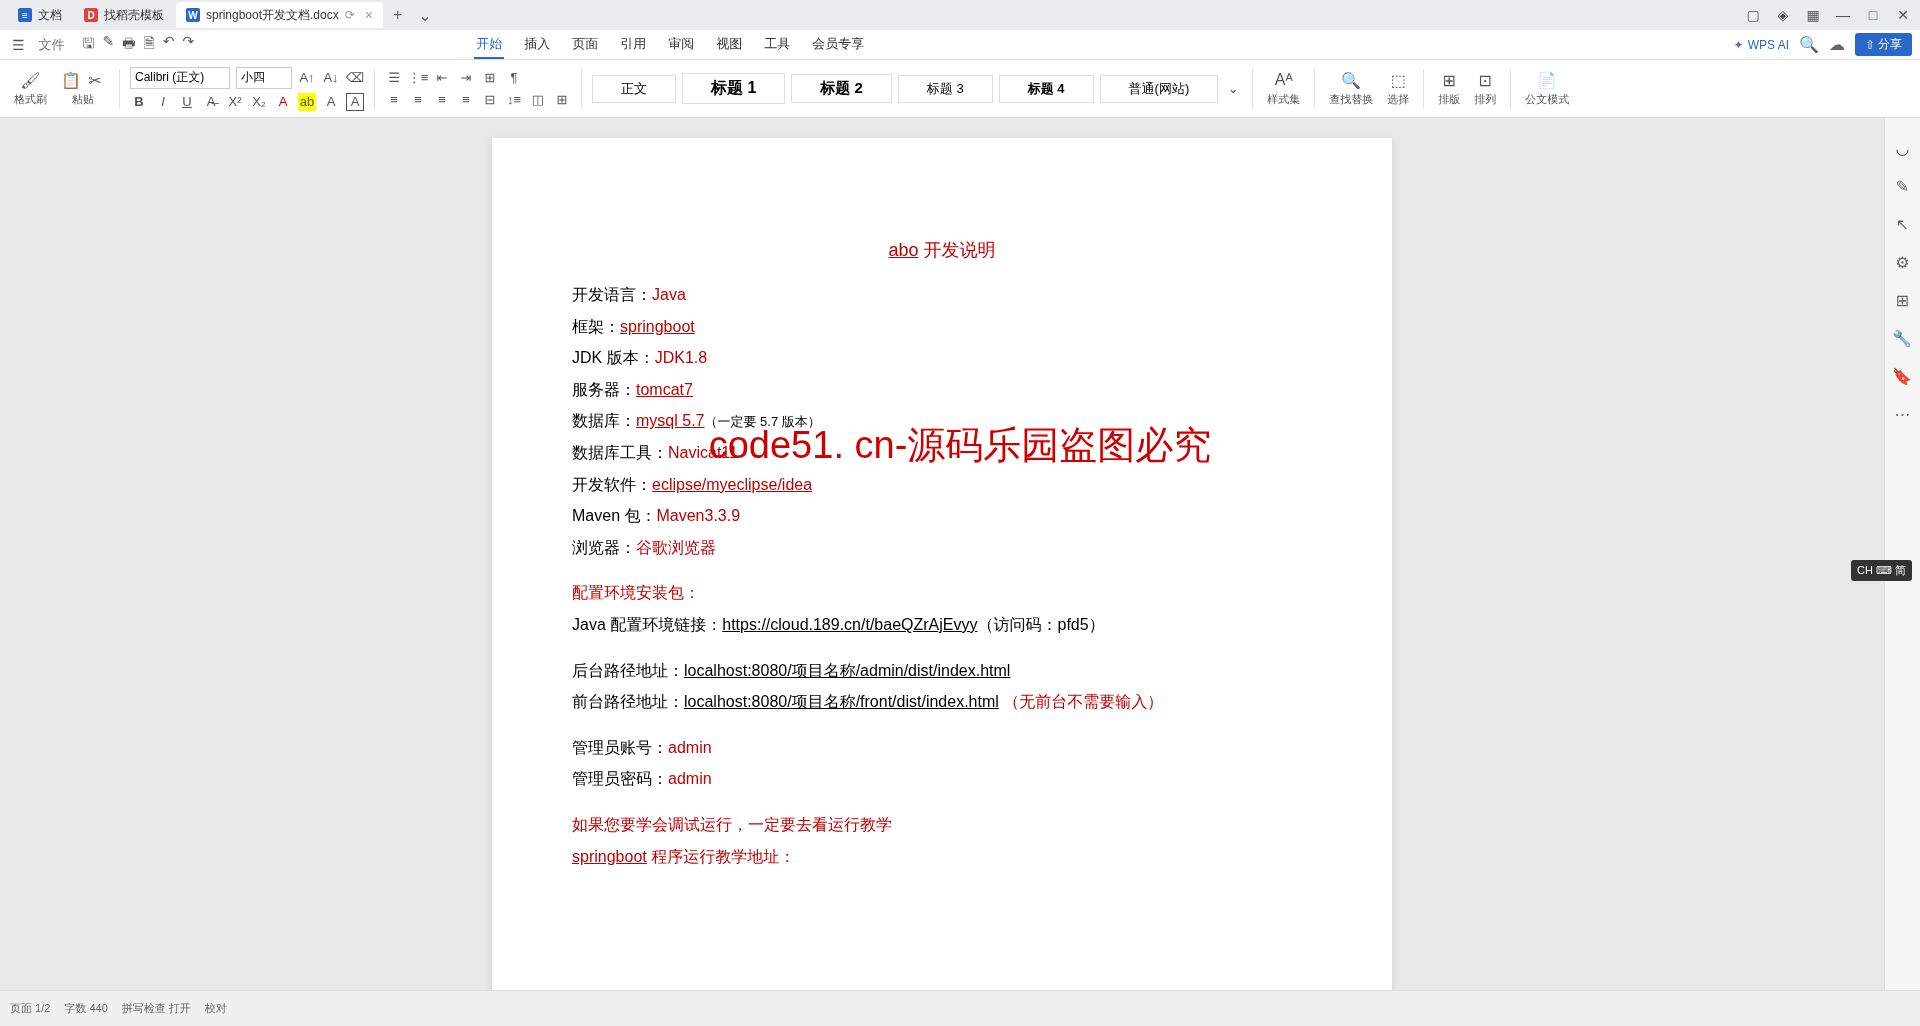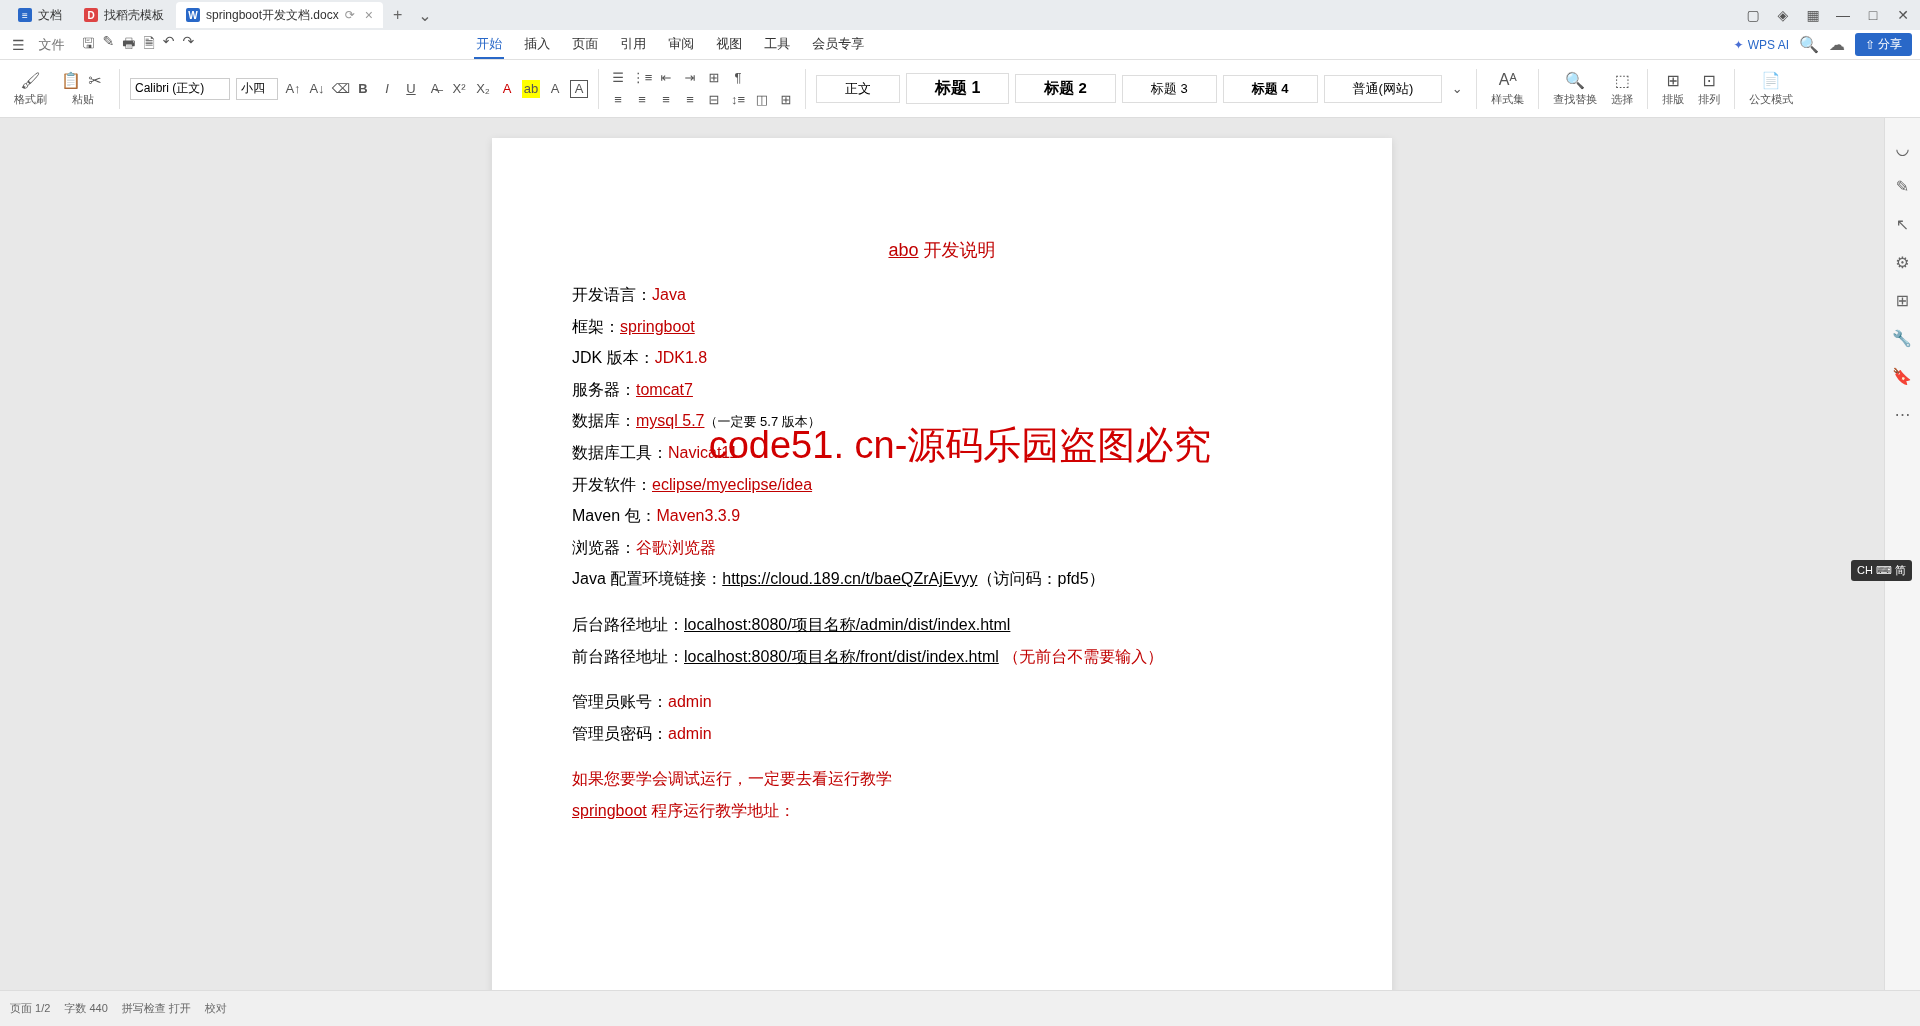--- a/index.html
+++ b/index.html
@@ -35,21 +35,21 @@
 .share-btn { background: #2968c8; color: #fff; font-size: 12px; padding: 3px 10px; border-radius: 3px; display: flex; align-items: center; gap: 3px; }
 
 
 .ribbon { height: 58px; background: #fff; display: flex; align-items: center; padding: 0 10px; gap: 6px; border-bottom: 1px solid #ddd; position: relative; z-index: 2; }
 .rgroup { display: flex; flex-direction: column; align-items: center; gap: 2px; padding: 0 4px; font-size: 11px; color: #555; }
 .rgroup-h { display: flex; align-items: center; gap: 4px; }
 .ricon { width: 20px; height: 20px; display: flex; align-items: center; justify-content: center; color: #555; font-size: 16px; }
 .rsep { width: 1px; height: 40px; background: #e0e0e0; margin: 0 4px; }
 .font-sel { height: 22px; border: 1px solid #ccc; font-size: 12px; padding: 0 4px; background: #fff; }
 .font-sel.name { width: 100px; }
-.font-sel.size { width: 42px; }
+.font-sel.size { width: 56px; }
 .fmt-row { display: flex; gap: 6px; align-items: center; }
 .fmt-btn { width: 18px; height: 18px; display: flex; align-items: center; justify-content: center; color: #555; font-size: 13px; }
 .style-item { border: 1px solid #ddd; padding: 4px 28px; font-size: 13px; background: #fff; min-width: 60px; text-align: center; }
 .style-item.body { font-size: 13px; }
 
 
 .doc-area { position: absolute; top: 118px; bottom: 20px; left: 0; right: 36px; background: #e8e8e8; overflow: hidden; z-index: 2; }
 .page { position: absolute; left: 50%; transform: translateX(-50%); top: 20px; width: 900px; min-height: 1200px; background: #fff; box-shadow: 0 2px 8px rgba(0,0,0,0.1); padding: 100px 80px; }
 .doc-title { text-align: center; color: #c00000; font-size: 18px; margin-bottom: 20px; }
 .doc-title u { text-decoration: underline; text-decoration-color: #c00000; }
@@ -185,21 +185,21 @@
     <span>格式刷</span>
   </div>
   <div class="rgroup">
     <div class="rgroup-h">
       <span class="ricon">📋</span>
       <span class="ricon">✂</span>
     </div>
     <span>粘贴</span>
   </div>
   <div class="rsep"></div>
-  <div style="display:flex;flex-direction:row;gap:4px">
+  <div style="display:flex;flex-direction:column;gap:4px">
     <div class="fmt-row">
       <input class="font-sel name" value="Calibri (正文)" style="">
       <input class="font-sel size" value="小四" style="">
       <span class="fmt-btn">A↑</span>
       <span class="fmt-btn">A↓</span>
       <span class="fmt-btn">⌫</span>
     </div>
     <div class="fmt-row">
       <span class="fmt-btn">
           <b>B</b>
@@ -283,20 +283,21 @@
     <div class="doc-title"><u>abo</u><span> 开发说明</span></div>
     <div class="line"><span>开发语言：</span><span class="red">Java</span></div>
     <div class="line"><span>框架：</span><span class="redu">springboot</span></div>
     <div class="line"><span>JDK 版本：</span><span class="red">JDK1.8</span></div>
     <div class="line"><span>服务器：</span><span class="redu">tomcat7</span></div>
     <div class="line"><span>数据库：</span><span class="redu">mysql 5.7</span><span style="font-size:13px">（一定要 5.7 版本）</span></div>
     <div class="line"><span>数据库工具：</span><span class="red">Navicat11</span></div>
     <div class="line"><span>开发软件：</span><span class="redu">eclipse/myeclipse/idea</span></div>
     <div class="line"><span>Maven 包：</span><span class="red">Maven3.3.9</span></div>
     <div class="line"><span>浏览器：</span><span class="red">谷歌浏览器</span></div>
+    <div class="line sec">配置环境安装包：</div>
     <div class="line"><span>Java 配置环境链接：</span><span class="link">https://cloud.189.cn/t/baeQZrAjEvyy</span><span>（访问码：pfd5）</span></div>
     <div class="line" style="margin-top:20px"><span>后台路径地址：</span><span class="link">localhost:8080/项目名称/admin/dist/index.html</span></div>
     <div class="line"><span>前台路径地址：</span><span class="link">localhost:8080/项目名称/front/dist/index.html</span><span class="red">  （无前台不需要输入）</span></div>
     <div class="line" style="margin-top:20px"><span>管理员账号：</span><span class="red">admin</span></div>
     <div class="line"><span>管理员密码：</span><span class="red">admin</span></div>
     <div class="line sec">如果您要学会调试运行，一定要去看运行教学</div>
     <div class="line"><span class="redu">springboot</span><span class="red"> 程序运行教学地址：</span></div>
   </div>
 </div>
 

